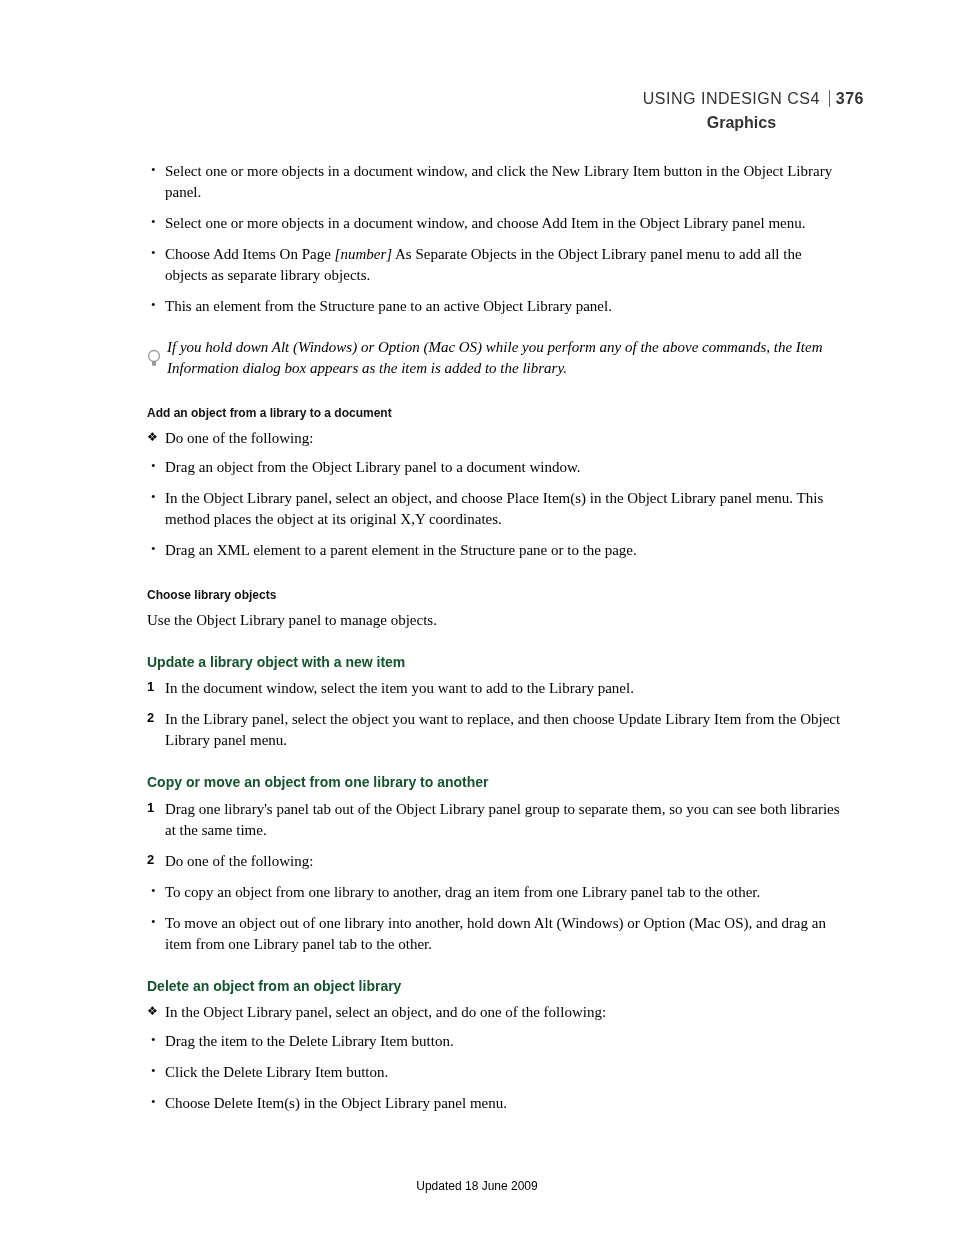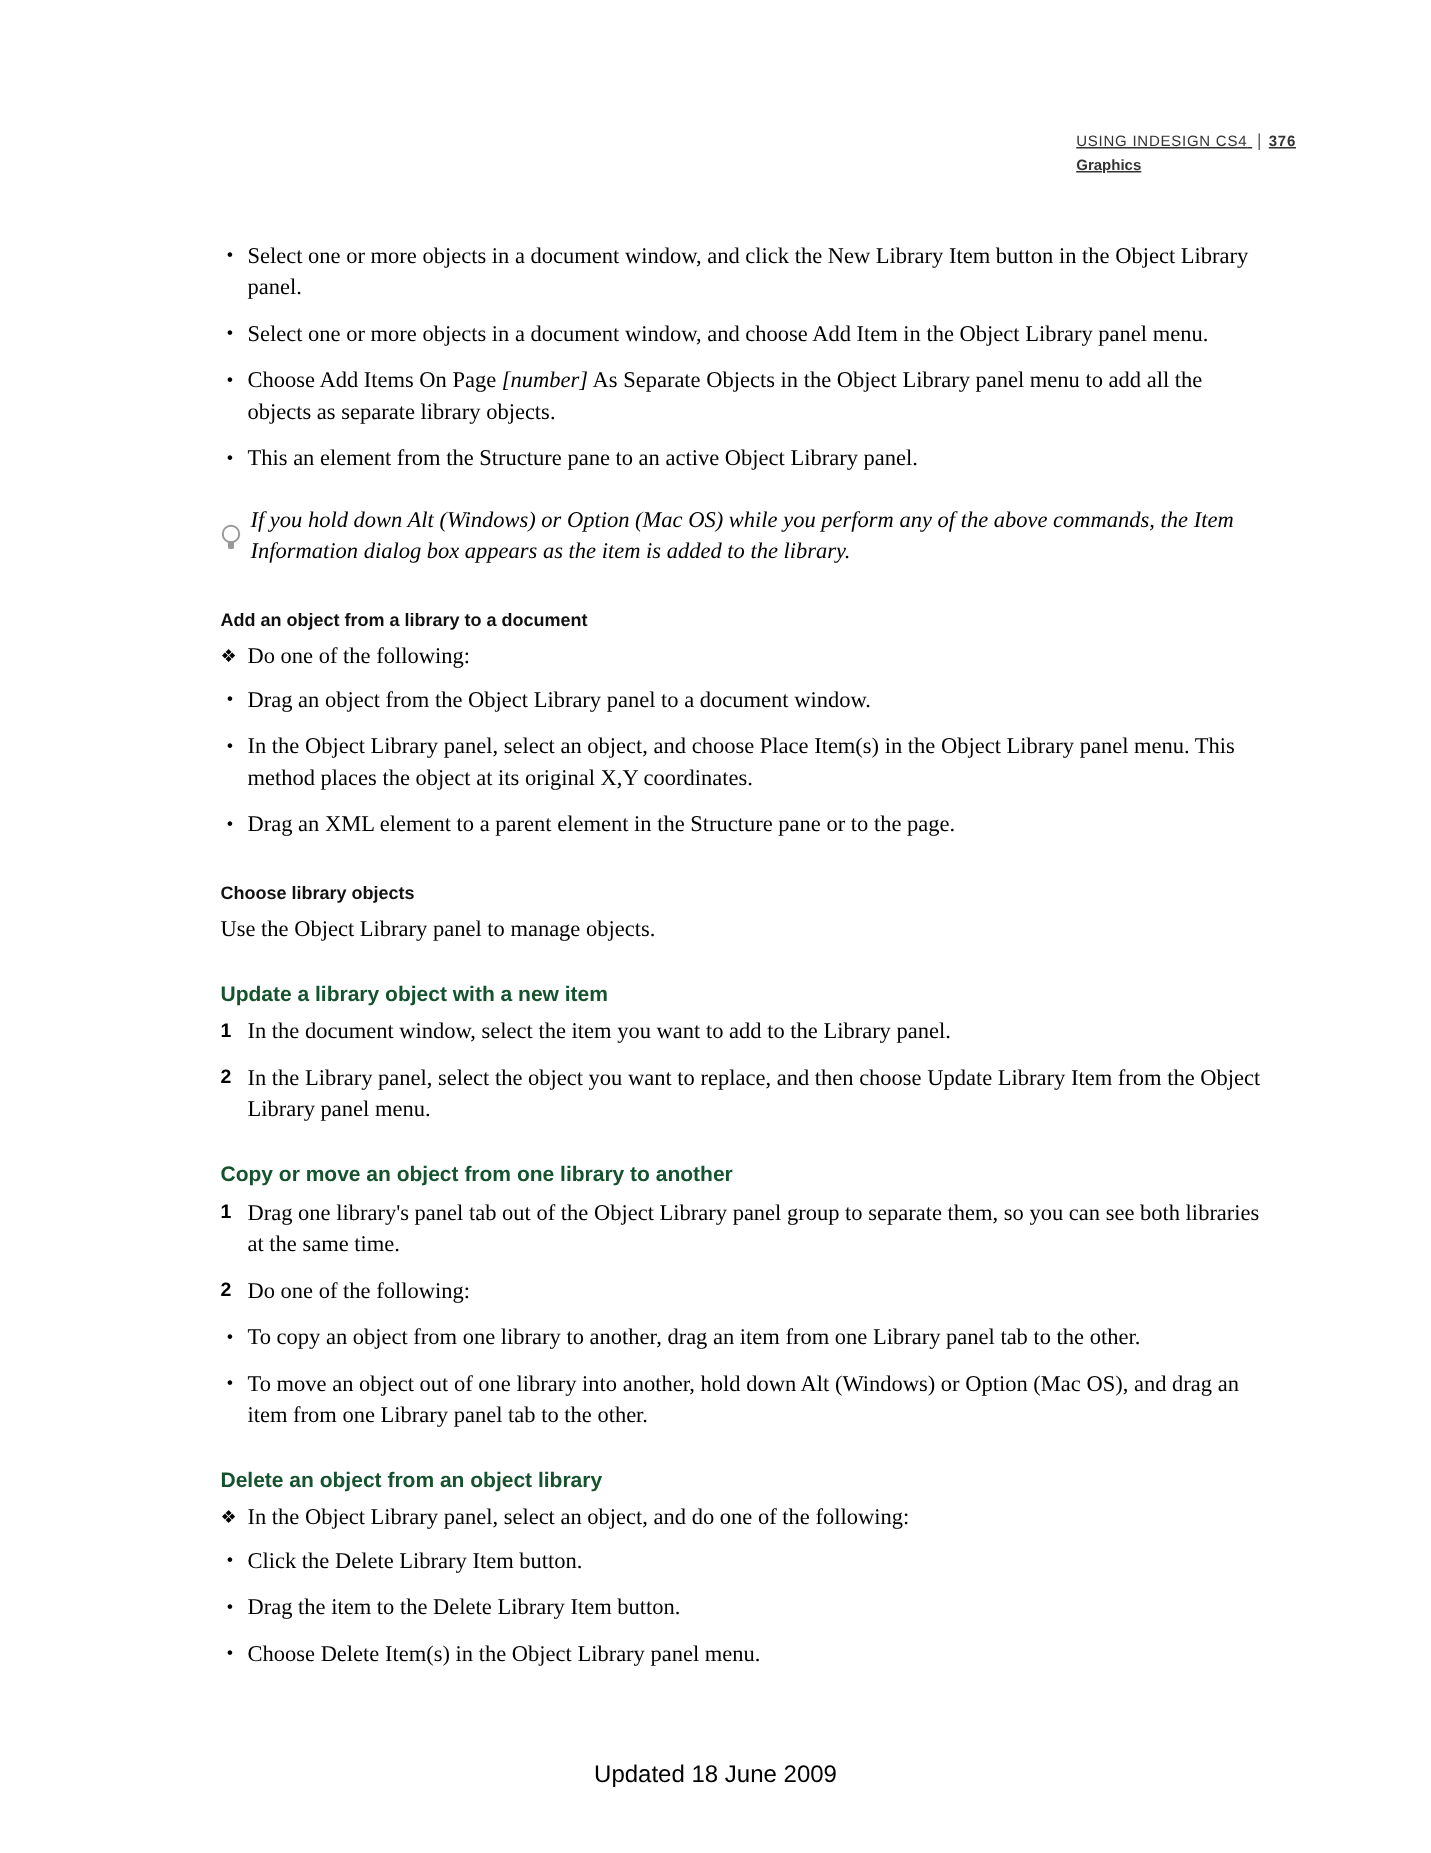--- a/index.html
+++ b/index.html
@@ -11,25 +11,24 @@
     background: #fff;
     width: 954px;
     height: 1235px;
     position: relative;
     padding: 85px 108px 0 147px;
   }
   .header {
     position: absolute;
     top: 88px;
     right: 90px;
-    text-align: left;
+    text-align: center;
     font-family: "Myriad Pro", Arial, sans-serif;
-    font-size: 10px;
+    font-size: 16px;
     color: #333;
-    text-decoration: underline;
   }
   .header .line1 { letter-spacing: 0.5px; }
   .header .pagenum {
     font-weight: bold;
     padding-left: 6px;
     margin-left: 4px;
     border-left: 1px solid #666;
   }
   .header .line2 { font-weight: bold; margin-top: 2px; padding-right: 24px; }
   .content { margin-top: 76px; }
@@ -61,21 +60,21 @@
   ol.numbered > li::before {
     content: counter(step);
     position: absolute; left: -18px; top: 0;
     font-family: "Myriad Pro", Arial, sans-serif;
     font-weight: bold; font-size: 13px;
   }
   em.ital { font-style: italic; }
   .footer {
     position: absolute; bottom: 40px; left: 0; right: 0;
     text-align: center;
-    font-family: Arial, sans-serif; font-size: 16px; color: #000;
+    font-family: Arial, sans-serif; font-size: 12px; color: #000;
   }
 </style>
 </head>
 <body>
 
 <div class="header">
   <div class="line1">
     <span>USING INDESIGN CS4</span>
     <span class="pagenum">376</span>
   </div>
@@ -124,20 +123,20 @@
     <li>Do one of the following:</li>
   </ol>
   <ul class="bullets">
     <li>To copy an object from one library to another, drag an item from one Library panel tab to the other.</li>
     <li>To move an object out of one library into another, hold down Alt (Windows) or Option (Mac OS), and drag an item from one Library panel tab to the other.</li>
   </ul>
 
   <h3>Delete an object from an object library</h3>
   <div class="diamond-line">In the Object Library panel, select an object, and do one of the following:</div>
   <ul class="bullets">
+    <li>Drag the item to the Delete Library Item button.</li>
     <li>Click the Delete Library Item button.</li>
-    <li>Drag the item to the Delete Library Item button.</li>
     <li>Choose Delete Item(s) in the Object Library panel menu.</li>
   </ul>
 
 </div>
 
 <div class="footer">Updated 18 June 2009</div>
 
 </body></html>

